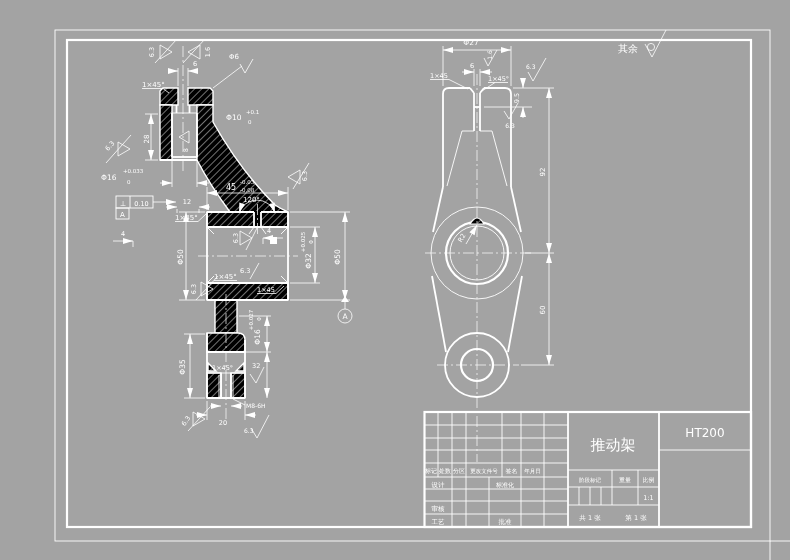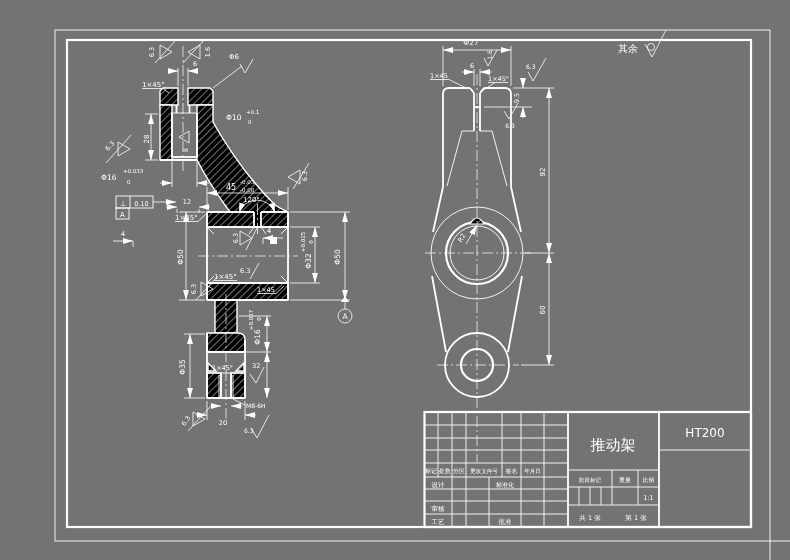--- a/index.html
+++ b/index.html
@@ -1,16 +1,16 @@
 <!DOCTYPE html>
 <html><head>
 <meta charset="utf-8">
 <style>
   html,body{margin:0;padding:0;background:#000;}
-  .stage{position:relative;width:790px;height:560px;background:#737373;overflow:hidden;
+  .stage{position:relative;width:790px;height:560px;background:#a3a3a3;overflow:hidden;
          font-family:"DejaVu Sans","Liberation Sans",sans-serif;}
   svg text{fill:#fff;font-family:"DejaVu Sans","Liberation Sans",sans-serif;}
   .o{stroke:#fff;stroke-width:1.8;fill:none}
   .b{stroke:#fff;stroke-width:2.2;fill:none}
   .t{stroke:#fff;stroke-width:0.9;fill:none}
   .d{stroke:#fff;stroke-width:0.8;fill:none}
   .c{stroke:#fff;stroke-width:0.7;stroke-dasharray:11 3 2 3;fill:none}
   .h{fill:url(#h);stroke:#fff;stroke-width:1.4}
 </style>
 </head>

